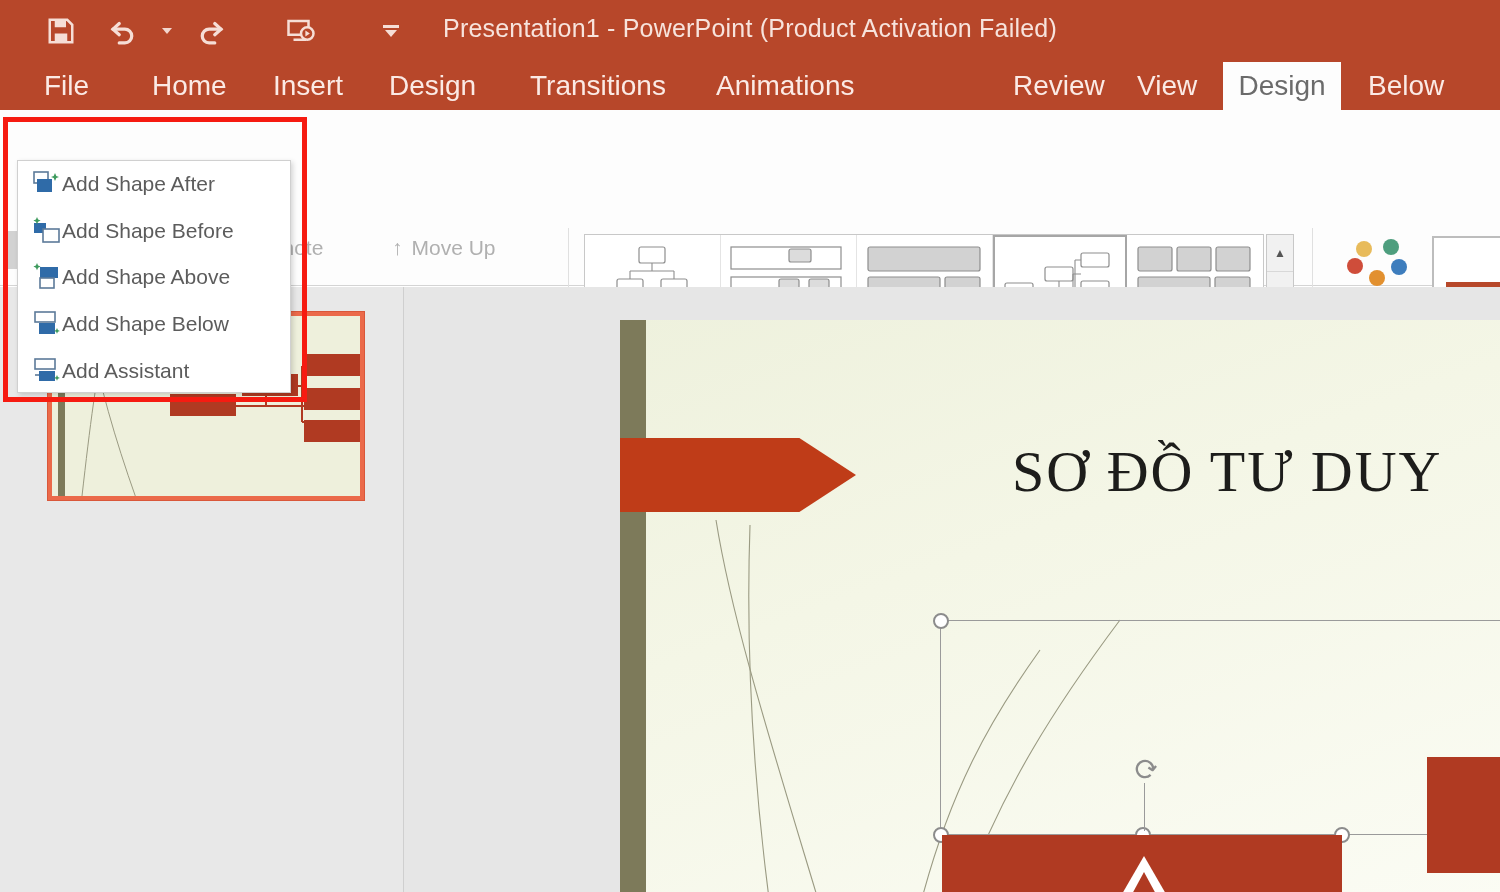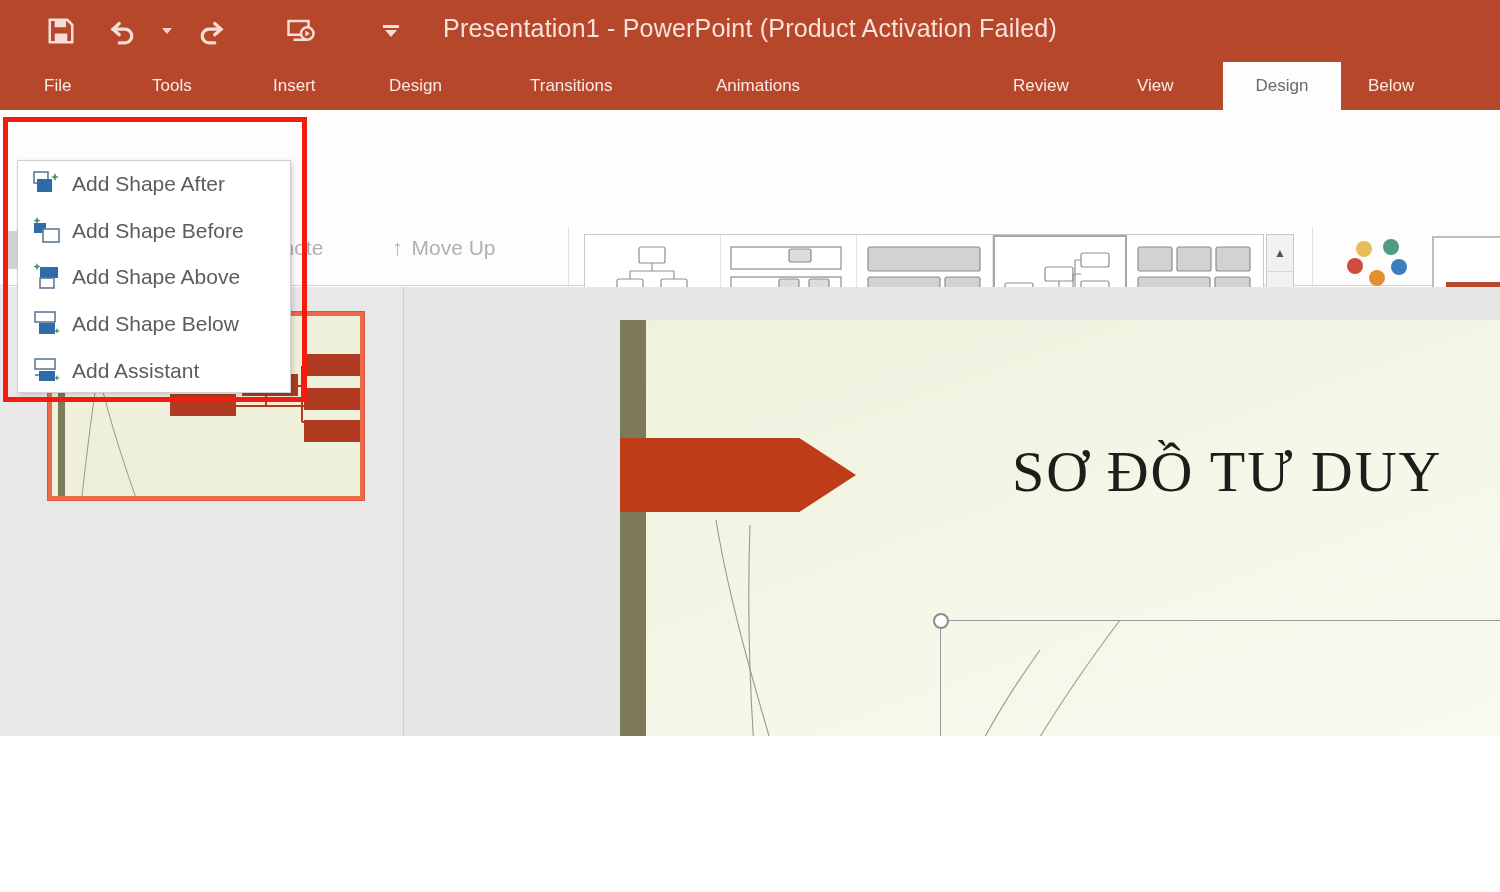--- a/index.html
+++ b/index.html
@@ -1,21 +1,21 @@
 <!DOCTYPE html>
 <html><head>
 <meta charset="utf-8">
 <style>
   * { box-sizing: border-box; margin: 0; padding: 0; }
   html, body {
     width: 1500px; height: 892px;
     font-family: "Liberation Sans", sans-serif;
     overflow: hidden; background: #fff;
   }
-  #app { position: relative; width: 1500px; height: 736px; overflow: hidden; }
+  #app { position: relative; width: 1500px; height: 892px; overflow: hidden; }
 
   
   .titlebar {
     position: absolute; left: 0; top: 0; width: 1500px; height: 62px;
     background: #b7472a;
   }
   .qat { position: absolute; left: 30px; top: 8px; height: 46px;
          display: flex; align-items: center; gap: 0px; }
   .qat-btn { width: 62px; height: 44px; display: flex; align-items: center;
              justify-content: center; cursor: pointer; }
@@ -36,21 +36,21 @@
     color: #f2cfc5; text-align: center; font-size: 20px; padding-top: 18px;
   }
 
   
   .tabstrip {
     position: absolute; left: 0; top: 62px; width: 1500px; height: 48px;
     background: #b7472a;
   }
   .tab {
     position: absolute; top: 0; height: 48px; display: flex; align-items: center;
-    justify-content: center; color: #fbeae5; font-size: 17px; cursor: pointer;
+    justify-content: center; color: #fbeae5; font-size: 28px; cursor: pointer;
     padding: 0 8px;
   }
   .tab.active { background: #fdfdfd; color: #6b6b6b; }
 
   
   .ribbon {
     position: absolute; left: 0; top: 110px; width: 1500px; height: 176px;
     background: #fdfdfd; border-bottom: 1px solid #d4d4d4;
   }
   .rib-cmd {
@@ -107,21 +107,21 @@
   .menu-frame {
     position: absolute; left: 3px; top: 117px; width: 304px; height: 285px;
     border: 5px solid #f61b11; z-index: 40; pointer-events: none;
   }
   .menu {
     position: absolute; left: 17px; top: 160px; width: 274px; height: 233px;
     background: #fff; border: 1px solid #d0d0d0;
     box-shadow: 2px 2px 5px rgba(0,0,0,.16); z-index: 35;
   }
   .menu-item {
-    height: 46.6px; display: flex; align-items: center; gap: 10px;
+    height: 46.6px; display: flex; align-items: center; gap: 0;
     padding-left: 14px; font-size: 21px; color: #5c5c5c; cursor: pointer;
   }
   .mi-ico { width: 30px; height: 30px; flex: 0 0 30px; position: relative; }
 
   
   .workspace {
     position: absolute; left: 0; top: 287px; width: 1500px; height: 605px;
     background: #e6e6e6;
   }
   .thumb-pane {
@@ -218,21 +218,21 @@
           <path d="M4 7l6 7 6-7z" fill="#f6ded6"></path>
         </svg>
       </div>
     </div>
 
     <div class="win-title">Presentation1 - PowerPoint (Product Activation Failed)</div>
   </div>
 
   <div class="tabstrip">
     <div class="tab" style="left:36px">File</div>
-    <div class="tab" style="left:144px">Tools</div>
+    <div class="tab" style="left:144px">Home</div>
     <div class="tab" style="left:265px">Insert</div>
     <div class="tab" style="left:381px">Design</div>
     <div class="tab" style="left:522px">Transitions</div>
     <div class="tab" style="left:708px">Animations</div>
     <div class="tab" style="left:1005px">Review</div>
     <div class="tab" style="left:1129px">View</div>
     <div class="tab active" style="left:1223px;width:118px">Design</div>
     <div class="tab" style="left:1360px">Below</div>
   </div>
 

